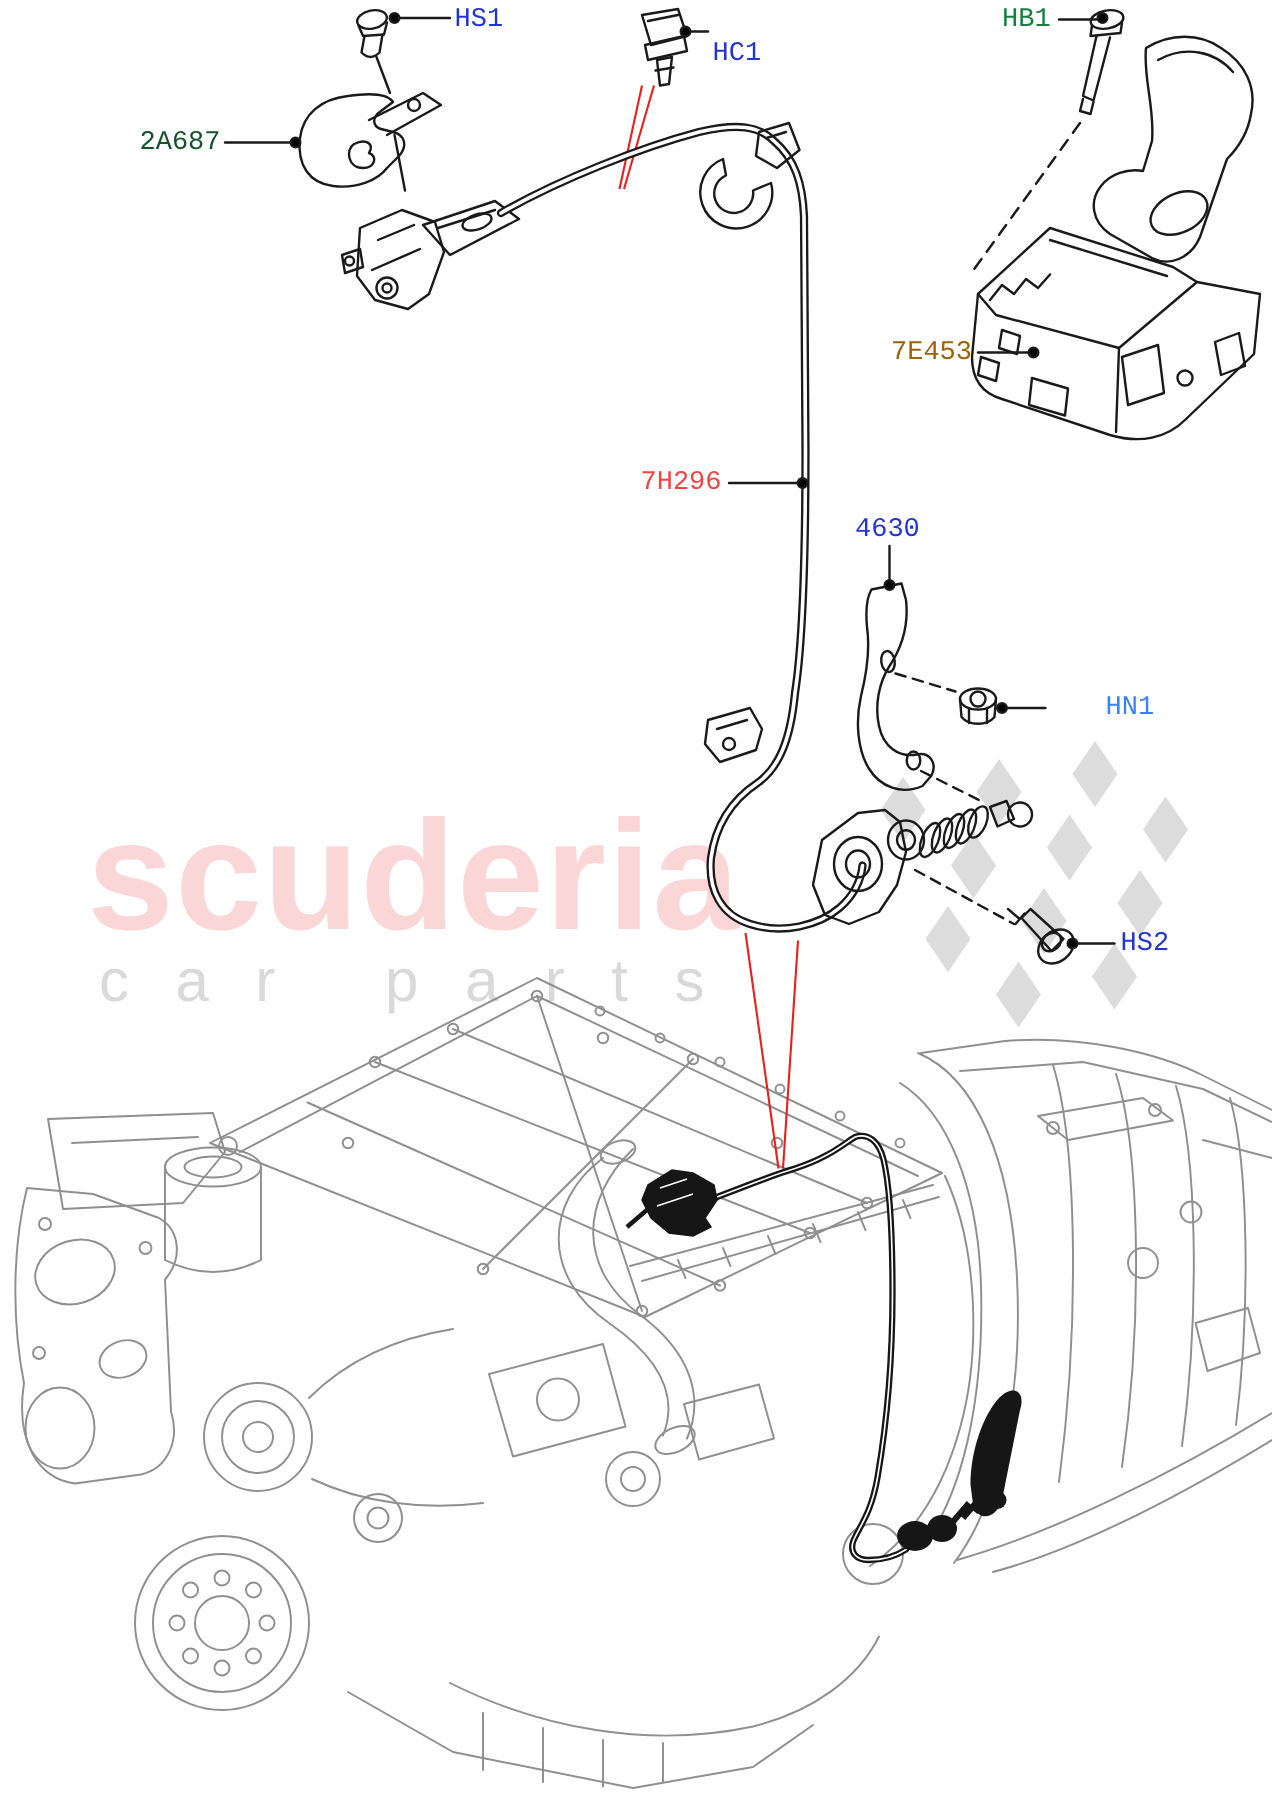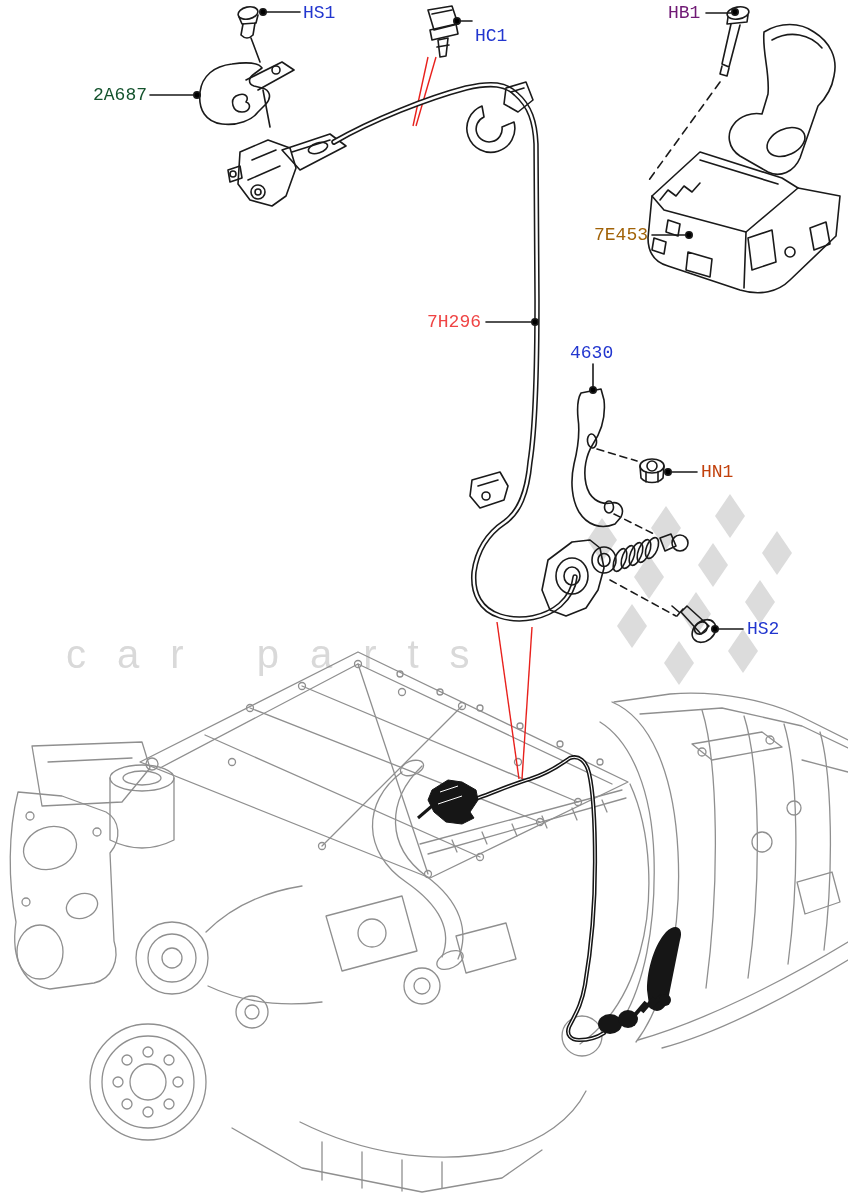--- a/index.html
+++ b/index.html
@@ -28,20 +28,21 @@
   .wm-sub{
     position:absolute;left:66px;top:634px;font-size:40px;font-weight:400;
     letter-spacing:31px;color:#d9d9d9;line-height:40px;user-select:none;
   }
 </style>
 </head>
 <body>
 
 <div class="stage">
 
+  <div class="wm-brand" style="color: rgb(251, 214, 214);">scuderia</div>
   <div class="wm-sub" style="color: rgb(217, 217, 217);">car parts</div>
 
   <svg width="848" height="1200" viewBox="0 0 848 1200">
 
     <g id="flag" fill="#dcdcdc">
         <path d="M602,518 L617,540 L602,562 L587,540 Z"></path>
         <path d="M666,506 L681,528 L666,550 L651,528 Z"></path>
         <path d="M730,494 L745,516 L730,538 L715,516 Z"></path>
         <path d="M649,555 L664,577 L649,599 L634,577 Z"></path>
         <path d="M713,543 L728,565 L713,587 L698,565 Z"></path>
@@ -333,20 +334,20 @@
       </g>
       <g>
         <path d="M652,235 L685,235"></path>
           <circle cx="689" cy="235" r="3.2" fill="#000"></circle>
       </g>
     </g>
   </svg>
 
   <div class="part-label lbl-hs1" style="color: rgb(34, 54, 207);">HS1</div>
   <div class="part-label lbl-hc1" style="color: rgb(34, 54, 207);">HC1</div>
-  <div class="part-label lbl-hb1" style="color: #701a75;">HB1</div>
+  <div class="part-label lbl-hb1" style="color: #15803d;">HB1</div>
   <div class="part-label lbl-2a687" style="color: #14532d;">2A687</div>
   <div class="part-label lbl-7e453" style="color: #a16207;">7E453</div>
   <div class="part-label lbl-7h296" style="color: #ef4444;">7H296</div>
   <div class="part-label lbl-7210" style="color: rgb(34, 54, 207);">4630</div>
-  <div class="part-label lbl-hn1" style="color: #c2410c;">HN1</div>
+  <div class="part-label lbl-hn1" style="color: #3b82f6; margin-left: 36px;">HN1</div>
   <div class="part-label lbl-hs2" style="color: rgb(34, 54, 207);">HS2</div>
 </div>
 
 </body></html>

